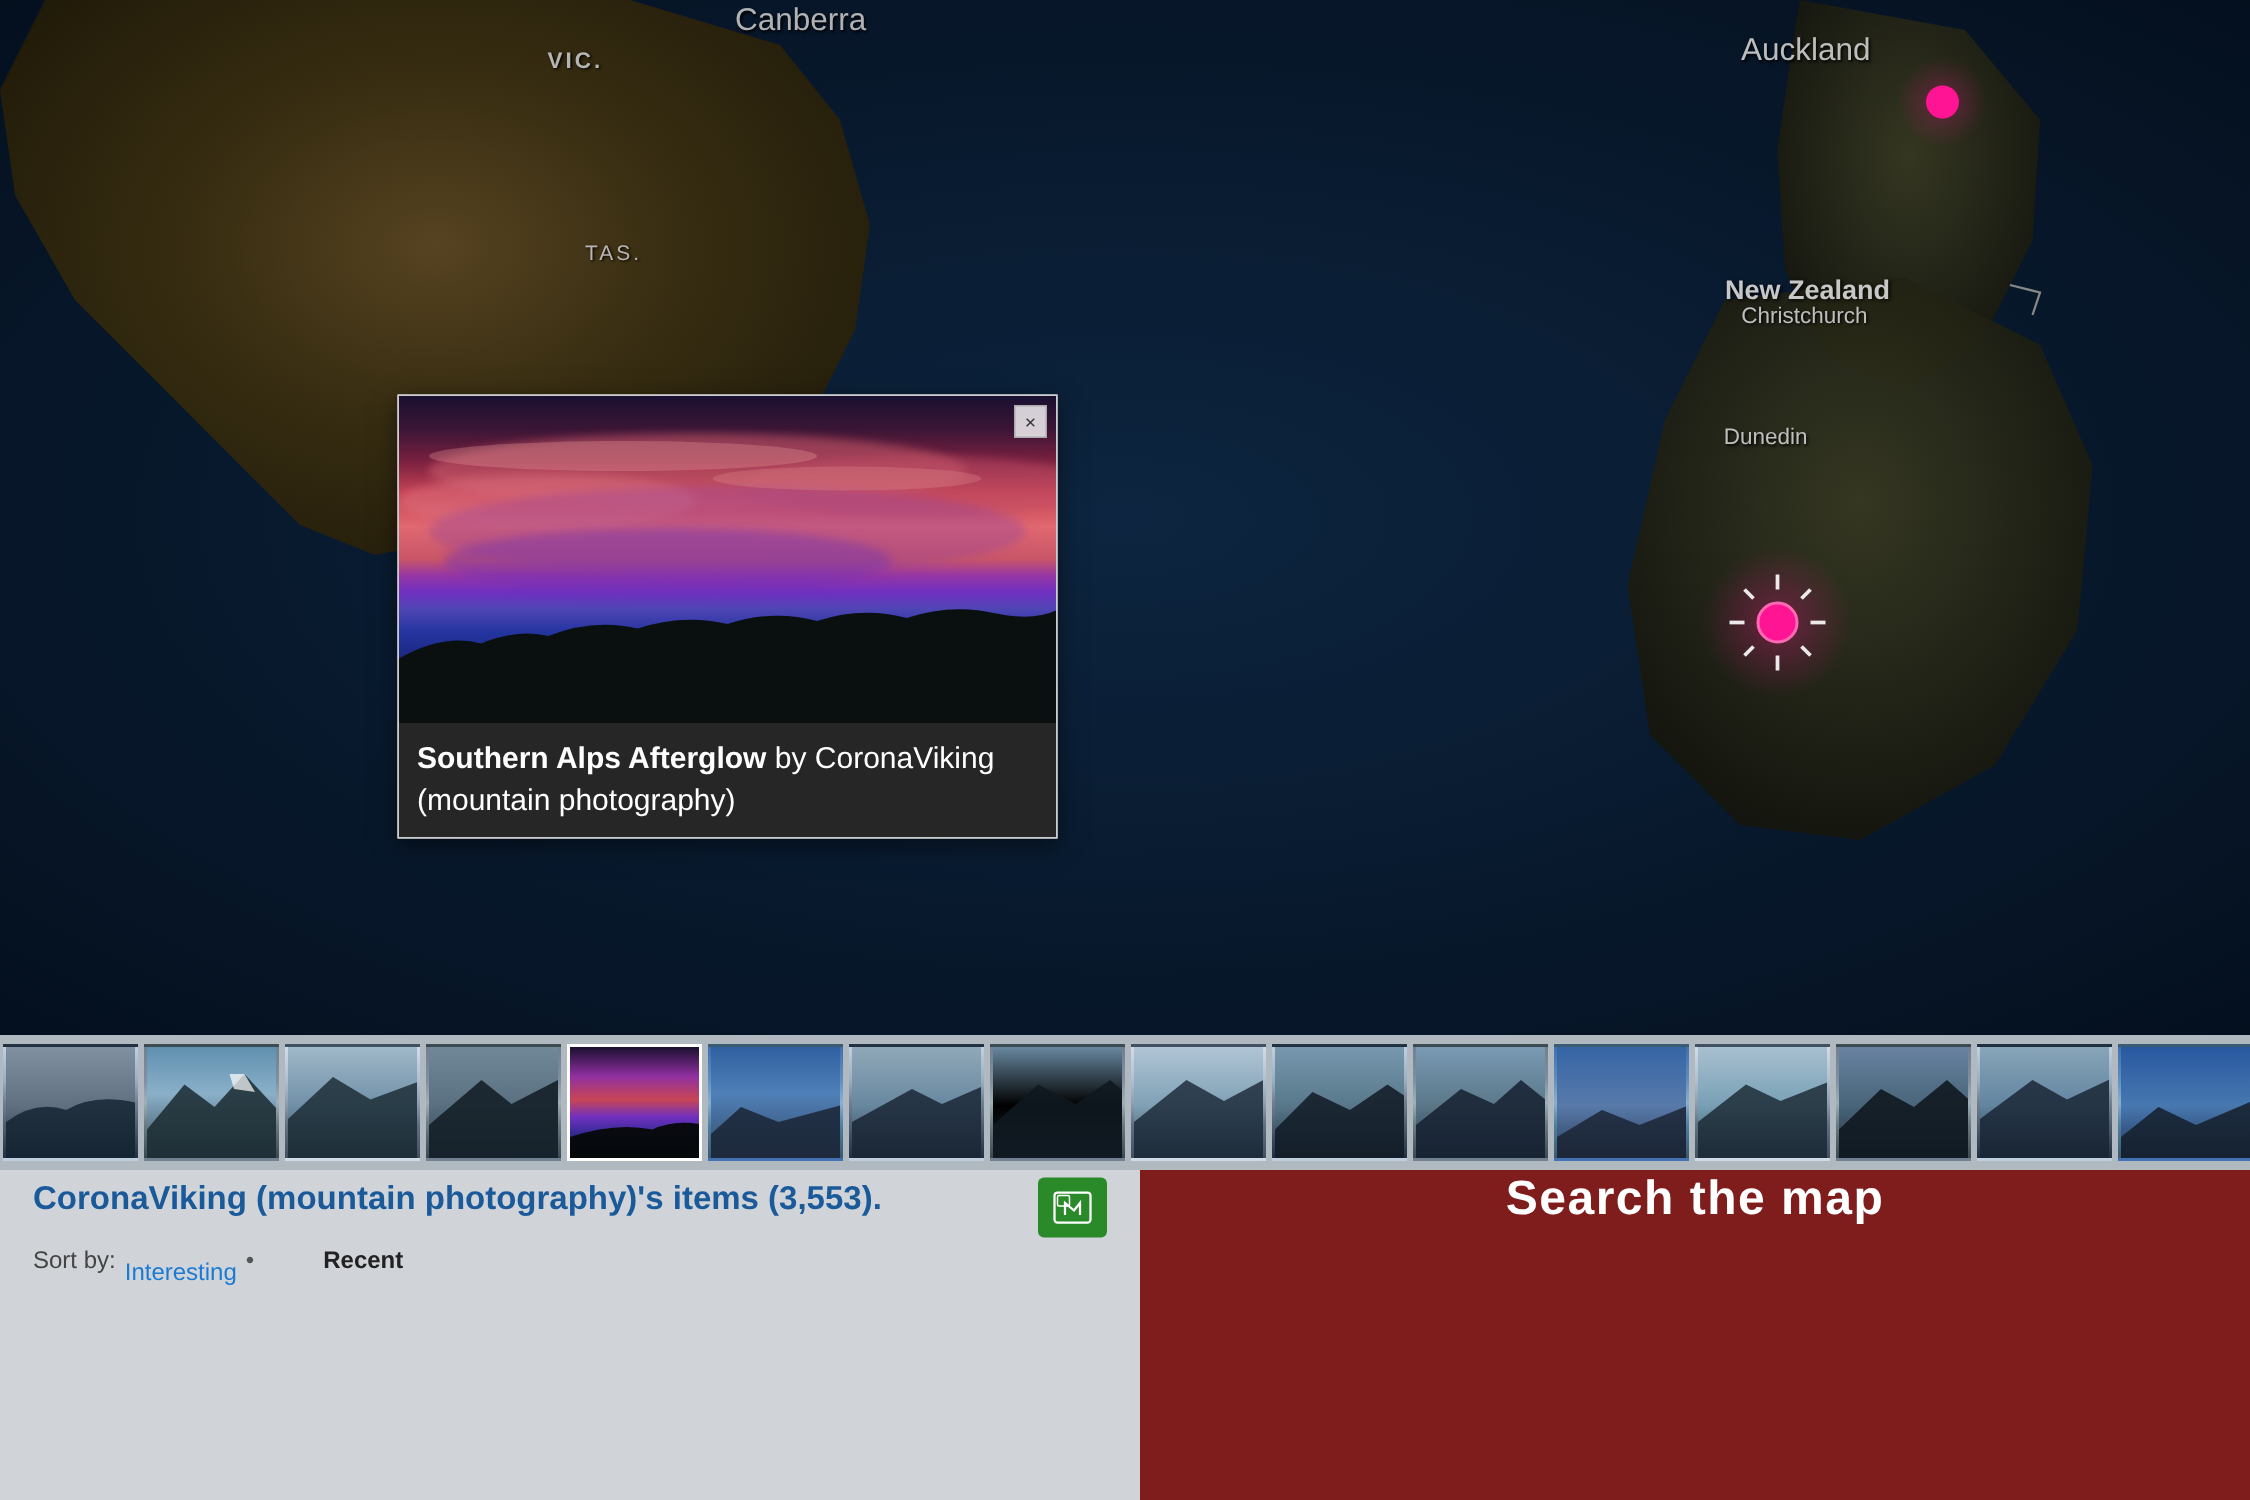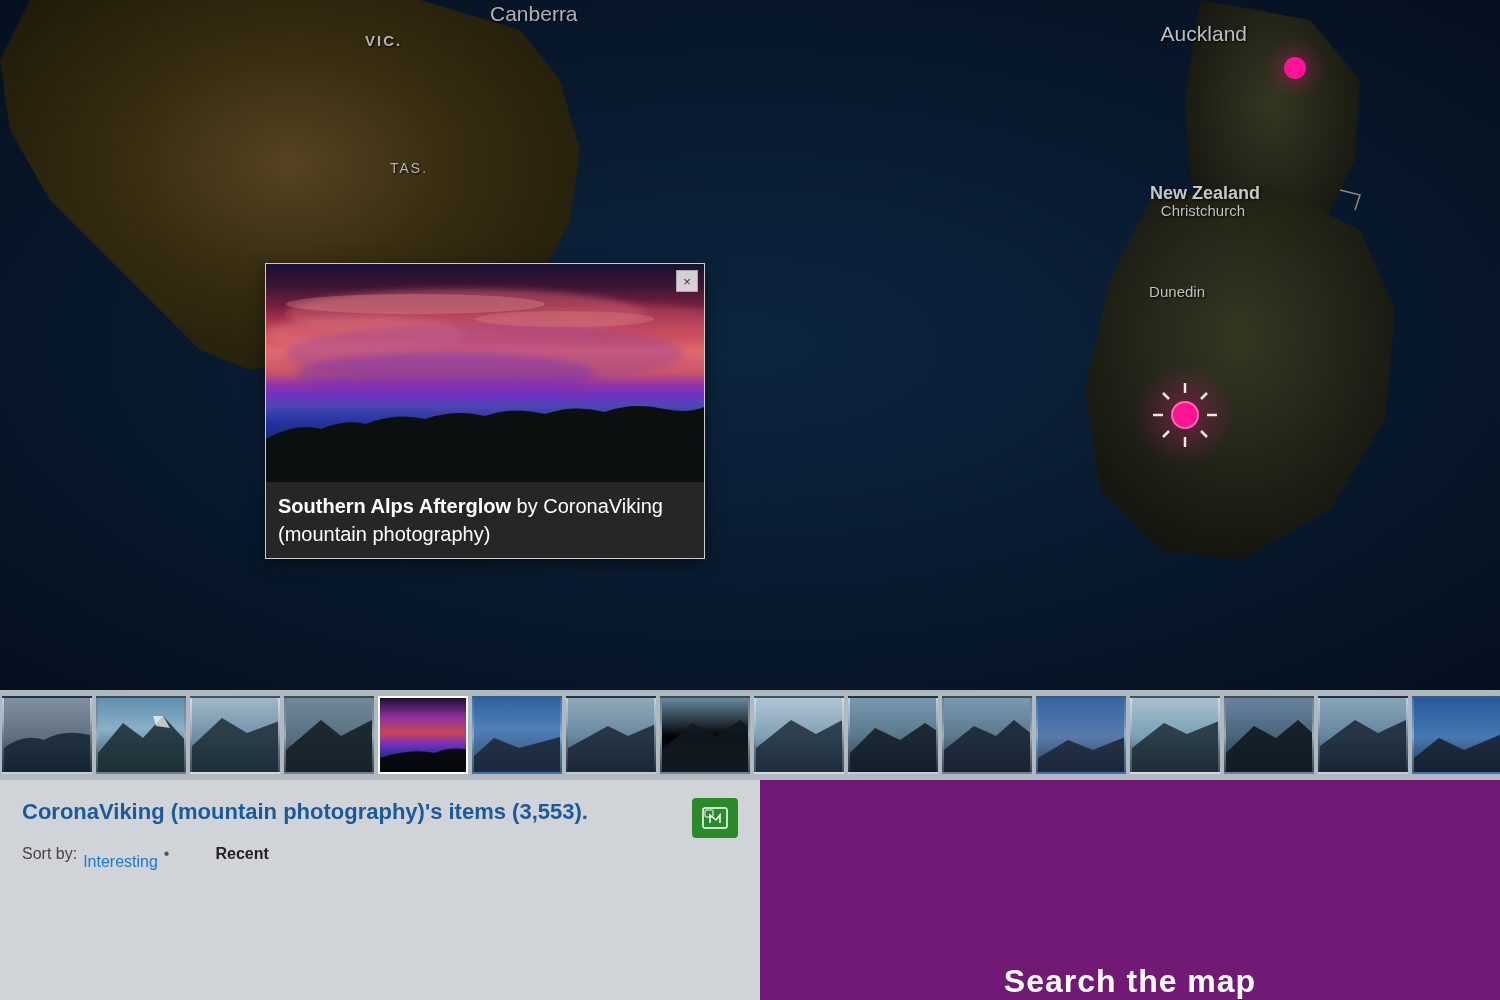--- a/index.html
+++ b/index.html
@@ -136,21 +136,21 @@
     #bottom-panel {
       width: 1500px;
       height: 220px;
       background: #d0d4d8;
       display: flex;
     }
 
     #left-panel {
       width: 760px;
       background: #d0d4d8;
-      padding: 18px 22px;
+      padding: 5px 22px;
     }
 
     #left-panel .title {
       color: #1a5a9a;
       font-size: 22px;
       font-weight: 700;
       line-height: 1.3;
       margin-bottom: 10px;
       cursor: pointer;
     }
@@ -198,23 +198,23 @@
       cursor: pointer;
     }
 
     .flickr-icon-btn svg {
       width: 26px;
       height: 26px;
     }
 
     #right-panel {
       width: 740px;
-      background: #701a75;
+      background: #7f1d1d;
       display: flex;
-      align-items: flex-end;
+      align-items: flex-start;
       justify-content: center;
     }
 
     #right-panel .search-the-map {
       color: white;
       font-size: 32px;
       font-weight: 700;
       letter-spacing: 1px;
       cursor: pointer;
     }

